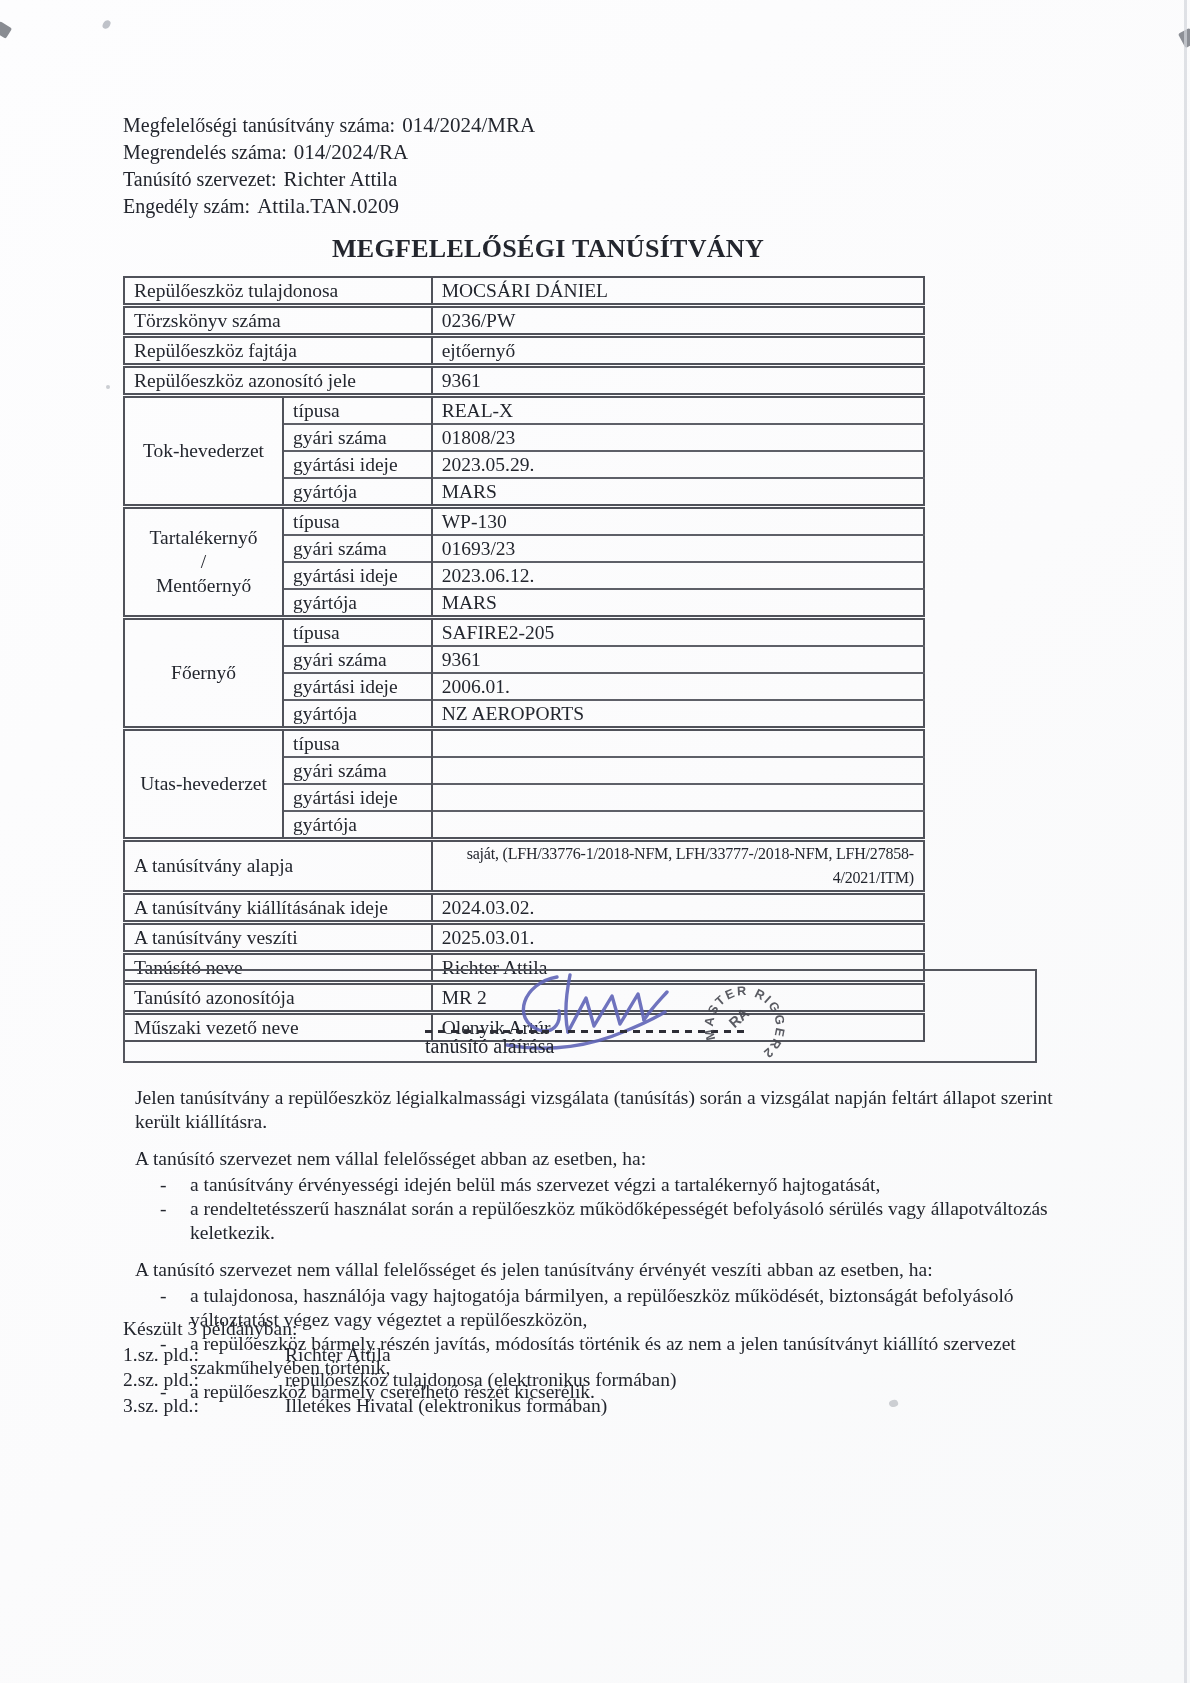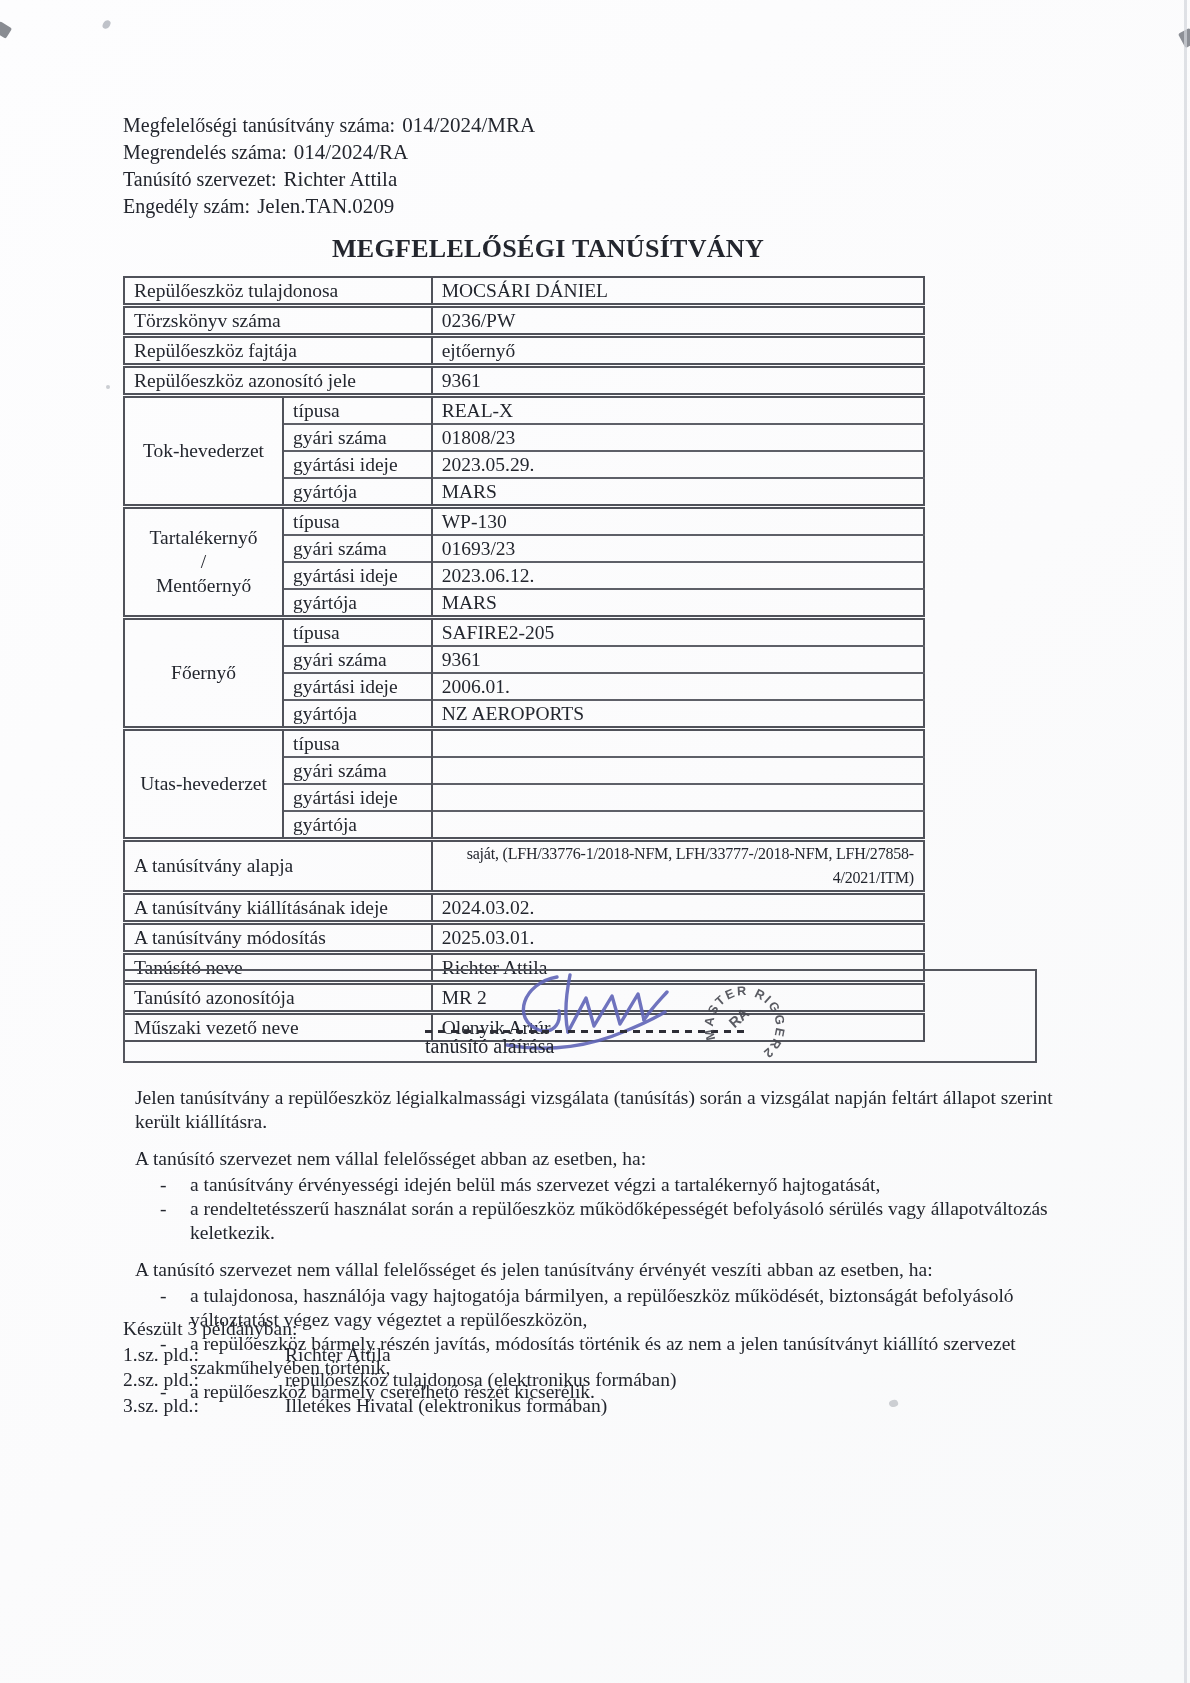--- a/index.html
+++ b/index.html
@@ -82,21 +82,21 @@
     <div class="hline">
       <span>Megfelelőségi tanúsítvány száma:</span><span class="hval">014/2024/MRA</span>
     </div>
     <div class="hline">
       <span>Megrendelés száma:</span><span class="hval">014/2024/RA</span>
     </div>
     <div class="hline">
       <span>Tanúsító szervezet:</span><span class="hval">Richter Attila</span>
     </div>
     <div class="hline">
-      <span>Engedély szám:</span><span class="hval">Jelen.TAN.0209</span>
+      <span>Engedély szám:</span><span class="hval">Attila.TAN.0209</span>
     </div>
   </div>
 
   <div class="doc-title">MEGFELELŐSÉGI TANÚSÍTVÁNY</div>
 
   <table class="cert">
     <colgroup>
         <col style="width:167px">
         <col style="width:165px">
         <col style="width:582px">
@@ -196,21 +196,21 @@
 
     <tr class="dsep">
       <td class="c-label" colspan="2">A tanúsítvány alapja</td>
       <td class="c-val small">saját, (LFH/33776-1/2018-NFM, LFH/33777-/2018-NFM, LFH/27858-4/2021/ITM)</td>
     </tr>
     <tr class="dsep">
       <td class="c-label" colspan="2">A tanúsítvány kiállításának ideje</td>
       <td class="c-val">2024.03.02.</td>
     </tr>
     <tr class="dsep">
-      <td class="c-label" colspan="2">A tanúsítvány módosítás</td>
+      <td class="c-label" colspan="2">A tanúsítvány veszíti</td>
       <td class="c-val">2025.03.01.</td>
     </tr>
     <tr class="dsep">
       <td class="c-label" colspan="2">Tanúsító neve</td>
       <td class="c-val">Richter Attila</td>
     </tr>
     <tr class="dsep">
       <td class="c-label" colspan="2">Tanúsító azonosítója</td>
       <td class="c-val">MR 2</td>
     </tr>

